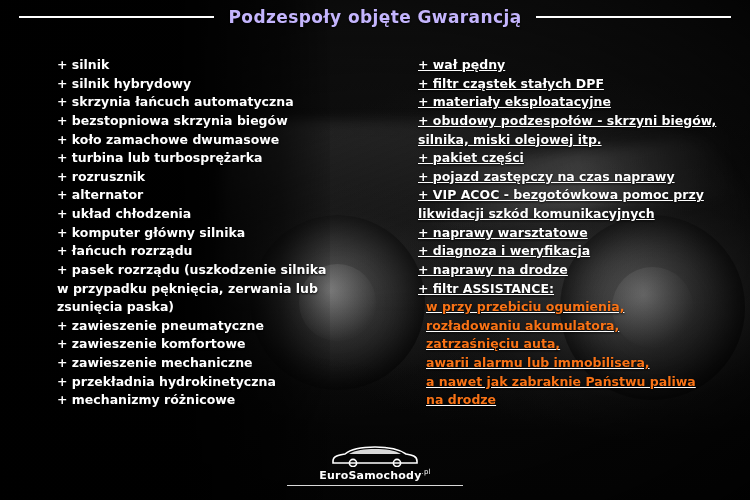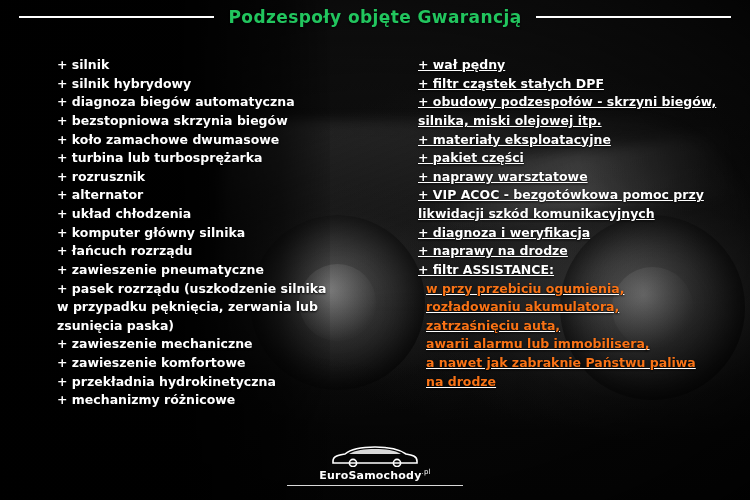--- a/index.html
+++ b/index.html
@@ -81,21 +81,21 @@
     background: #ffffff;
     flex: 0 0 auto;
   }
   .header .rule.left  { width: 195px; }
   .header .rule.right { width: 195px; }
   .title {
     font-size: 17px;
     font-weight: bold;
     letter-spacing: 0.4px;
     white-space: nowrap;
-    color: #22c55e;
+    color: #c4b5fd;
     text-shadow: 0 1px 2px rgba(0,0,0,0.9);
   }
 
   
   .columns {
     position: absolute;
     left: 0; top: 56px;
     width: 750px;
     display: flex;
   }
@@ -189,51 +189,52 @@
     <div class="title">Podzespoły objęte Gwarancją</div>
     <div class="rule right"></div>
   </div>
 
   <div class="columns">
 
     <div class="col left">
       <ul class="list">
         <li>+ silnik</li>
         <li>+ silnik hybrydowy</li>
-        <li>+ diagnoza biegów automatyczna</li>
+        <li>+ skrzynia łańcuch automatyczna</li>
         <li>+ bezstopniowa skrzynia biegów</li>
         <li>+ koło zamachowe dwumasowe</li>
         <li>+ turbina lub turbosprężarka</li>
         <li>+ rozrusznik</li>
         <li>+ alternator</li>
         <li>+ układ chłodzenia</li>
         <li>+ komputer główny silnika</li>
         <li>+ łańcuch rozrządu</li>
-        <li>+ zawieszenie pneumatyczne</li>
         <li>+ pasek rozrządu (uszkodzenie silnika
   w przypadku pęknięcia, zerwania lub
   zsunięcia paska)</li>
+        <li>+ zawieszenie pneumatyczne</li>
+        <li>+ zawieszenie komfortowe</li>
         <li>+ zawieszenie mechaniczne</li>
-        <li>+ zawieszenie komfortowe</li>
         <li>+ przekładnia hydrokinetyczna</li>
         <li>+ mechanizmy różnicowe</li>
       </ul>
     </div>
 
     <div class="col right">
       <ul class="list">
         <li>+ wał pędny</li>
         <li>+ filtr cząstek stałych DPF</li>
+        <li>+ materiały eksploatacyjne</li>
         <li>+ obudowy podzespołów - skrzyni biegów,
   silnika, miski olejowej itp.</li>
-        <li>+ materiały eksploatacyjne</li>
         <li>+ pakiet części</li>
-        <li>+ naprawy warsztatowe</li>
+        <li>+ pojazd zastępczy na czas naprawy</li>
         <li>+ VIP ACOC - bezgotówkowa pomoc przy
   likwidacji szkód komunikacyjnych</li>
+        <li>+ naprawy warsztatowe</li>
         <li>+ diagnoza i weryfikacja</li>
         <li>+ naprawy na drodze</li>
         <li>+ filtr ASSISTANCE:</li>
       </ul>
       <div class="subline">w przy przebiciu ogumienia,
 rozładowaniu akumulatora,
 zatrzaśnięciu auta,
 awarii alarmu lub immobilisera,
 a nawet jak zabraknie Państwu paliwa
 na drodze</div>

